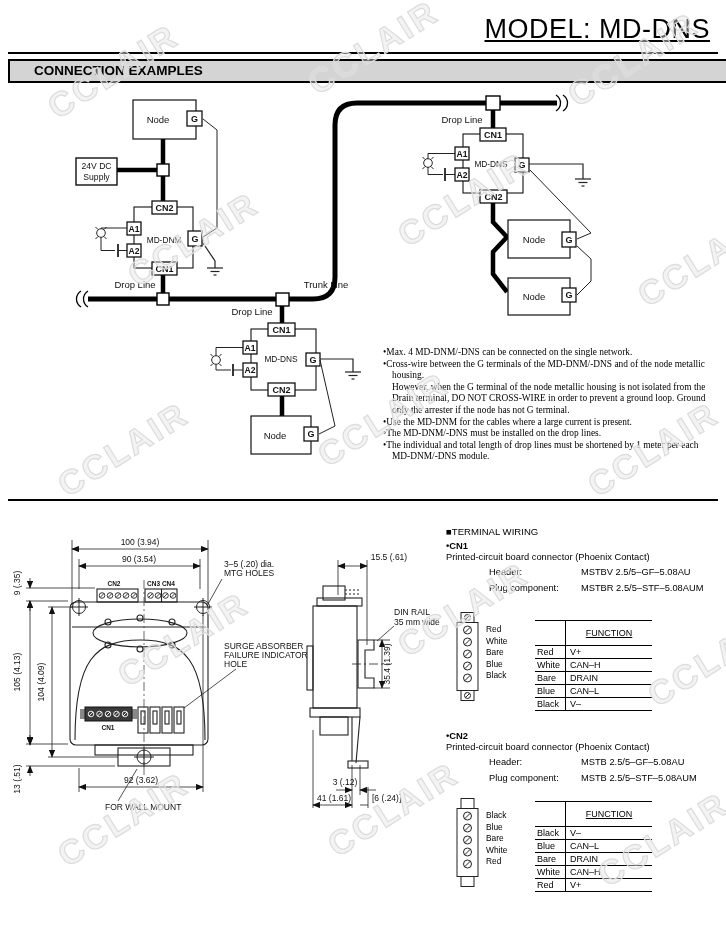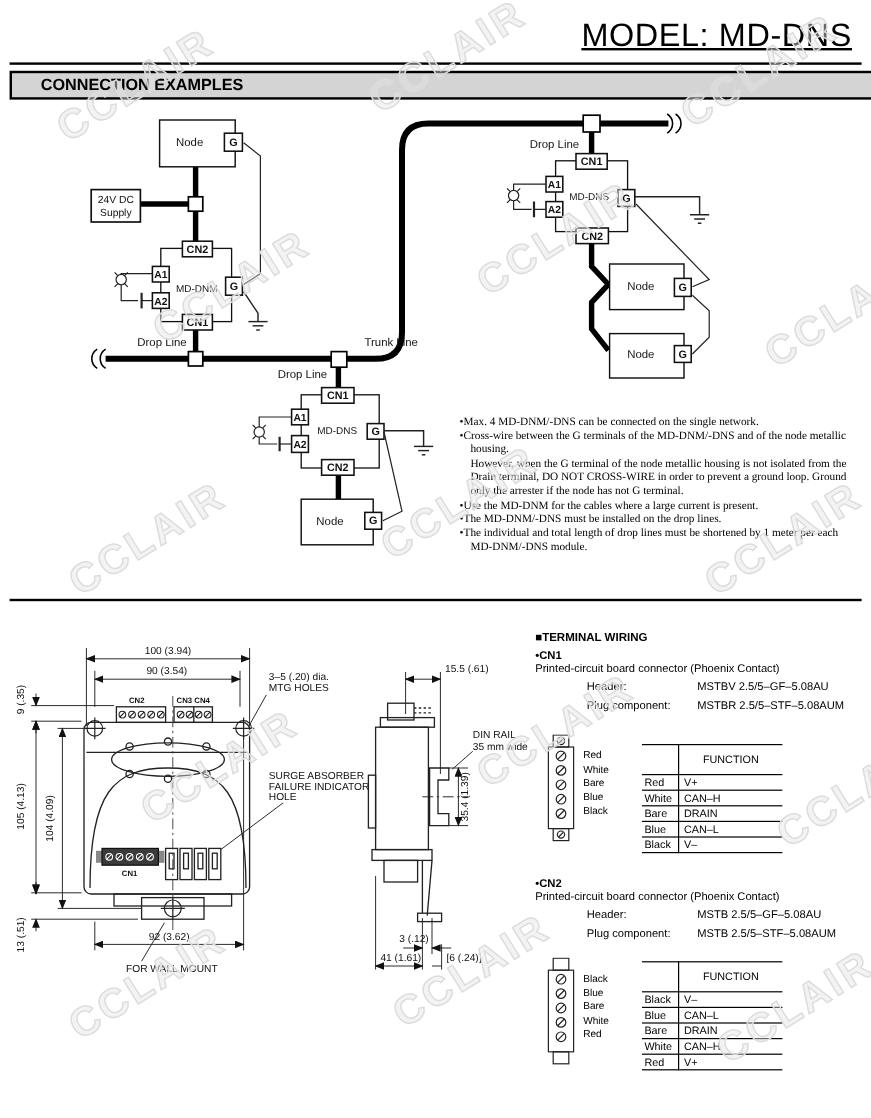--- a/index.html
+++ b/index.html
@@ -11,30 +11,30 @@
   #title{position:absolute;top:14px;right:16px;font-size:27px;letter-spacing:.5px;text-decoration:underline;}
   .rule{position:absolute;left:8px;width:710px;height:2px;background:#000;}
   .secbar{position:absolute;left:8px;width:706px;height:20px;background:#d4d4d4;
           border:2px solid #000;font-weight:bold;font-size:13.5px;line-height:20px;
           padding-left:24px;}
   svg{position:absolute;left:0;}
   svg text{font-family:"Liberation Sans",sans-serif;fill:#111;}
   .notes{position:absolute;left:383px;top:347px;width:336px;font-size:9.4px;line-height:11.6px;}
   .note{padding-left:9px;text-indent:-9px;font-family:Liberation Serif, serif;}
   .note .cont{text-indent:0;}
-  .wt-head{position:absolute;left:446px;font-weight:bold;font-size:9.6px;}
+  .wt-head{position:absolute;left:446px;font-weight:normal;font-size:9.6px;}
   .wt-sub{position:absolute;left:446px;font-weight:bold;font-size:9.4px;}
   .wt-desc{position:absolute;left:446px;font-size:9.3px;}
   .wt-lab{position:absolute;left:489px;font-size:9.3px;text-align:right;}
   .wt-val{position:absolute;left:581px;font-size:9.3px;}
   .wtable{position:absolute;border-collapse:collapse;font-size:9px;}
   .wtable td{height:12px;padding:0 4px;border-bottom:1px solid #000;}
   .wtable .c1{width:26px;border-right:1.3px solid #000;padding:0 2px;}
   .wtable .c2{width:78px;}
-  .wtable tr.hdr td{height:24px;border-top:1.6px solid #000;}
+  .wtable tr.hdr td{height:24px;border-top:1.6px solid #000;text-decoration:underline;}
   .wtable tr.hdr .c2{text-align:center;}
   .wtable tr.last td{border-bottom:1.6px solid #000;}
   .wires{position:absolute;font-size:8.4px;line-height:11.6px;}
 </style>
 </head>
 <body>
 
 <div id="page">
 
   <div class="wm" style="left:40px;top:52px">CCLAIR</div>

